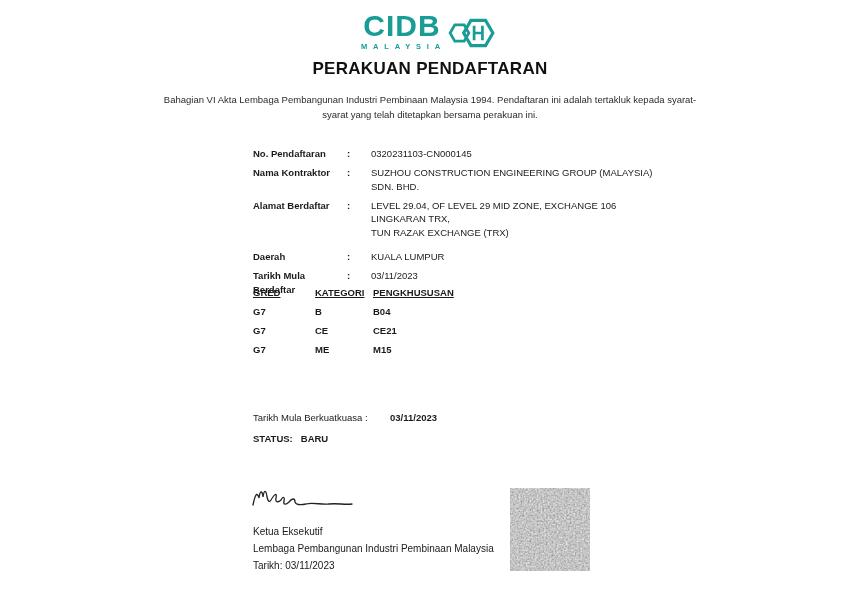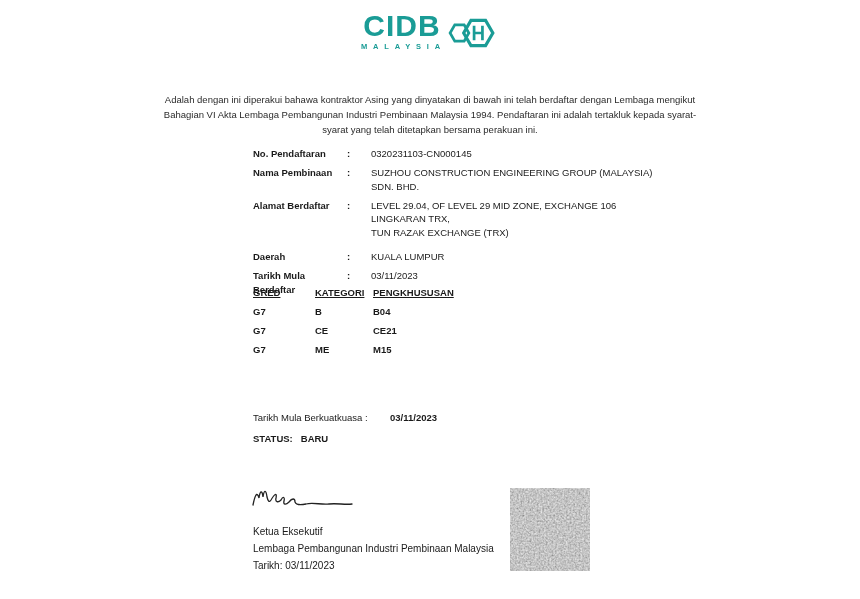--- a/index.html
+++ b/index.html
@@ -64,35 +64,35 @@
     </div>
     <span class="logo-mark">
       <svg width="48" height="46" viewBox="0 0 46 44">
         <path class="teal-stroke" stroke-width="2.6" d="M6.5 14.2 L15.5 14.2 L20 22 L15.5 29.8 L6.5 29.8 L2 22 Z"></path>
         <path class="teal-stroke" stroke-width="3" d="M22 9.9 L36 9.9 L43 22 L36 34.1 L22 34.1 L15 22 Z"></path>
         <path class="teal-stroke" stroke-width="2.6" d="M25 15 V29 M33 15 V29 M25 22 H33"></path>
       </svg>
     </span>
   </div>
 
+  <div class="title">PERAKUAN PENDAFTARAN</div>
 
   <div class="intro">
-    <div>Adalah dengan ini diperakui bahawa kontraktor Asing yang dinyatakan di bawah ini telah berdaftar dengan Lembaga mengikut</div>
     <div>Bahagian VI Akta Lembaga Pembangunan Industri Pembinaan Malaysia 1994. Pendaftaran ini adalah tertakluk kepada syarat-</div>
     <div>syarat yang telah ditetapkan bersama perakuan ini.</div>
   </div>
 
   <div class="details">
     <div class="kv">
       <span class="lbl">No. Pendaftaran</span>
       <span class="col">:</span>
       <span class="val">0320231103-CN000145</span>
     </div>
     <div class="kv">
-      <span class="lbl">Nama Pembinaan</span>
+      <span class="lbl">Nama Kontraktor</span>
       <span class="col">:</span>
       <span class="val">SUZHOU CONSTRUCTION ENGINEERING GROUP (MALAYSIA) SDN. BHD.</span>
     </div>
     <div class="kv addr">
       <span class="lbl">Alamat Berdaftar</span>
       <span class="col">:</span>
       <span class="val">
         <div class="addr-line">LEVEL 29.04, OF LEVEL 29 MID ZONE, EXCHANGE 106 LINGKARAN TRX,</div>
         <div class="addr-line">TUN RAZAK EXCHANGE (TRX)</div>
       </span>

